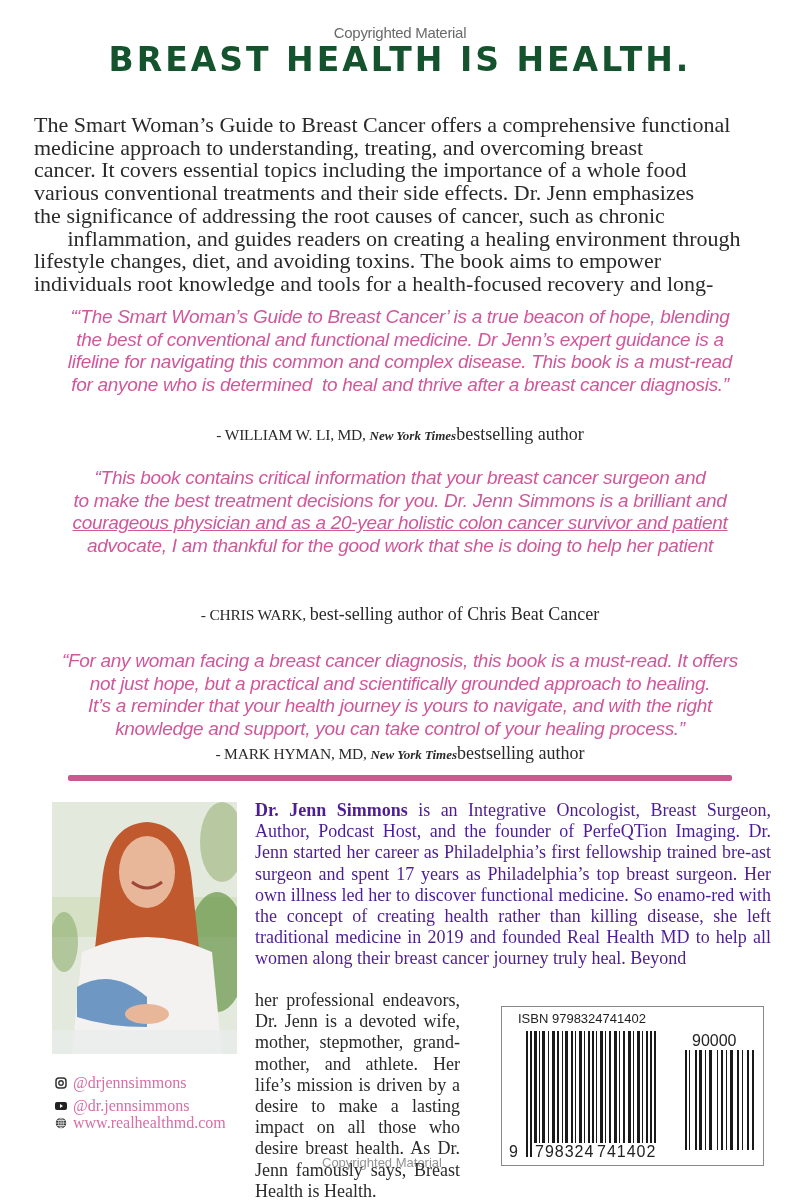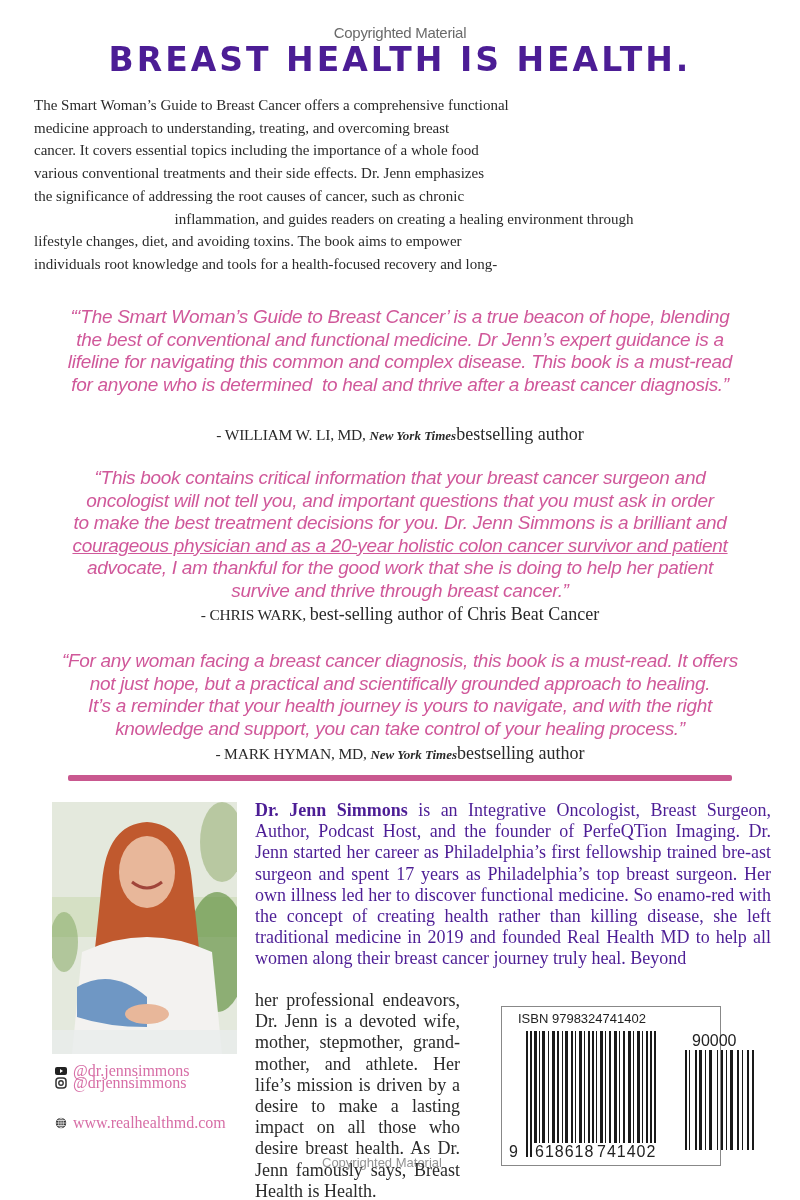--- a/index.html
+++ b/index.html
@@ -1,45 +1,45 @@
 <!DOCTYPE html>
 <html><head>
 <meta charset="utf-8">
 <style>
   html, body { margin:0; padding:0; background:#ffffff; }
   body { width:800px; height:1200px; position:relative; overflow:hidden; font-family:"Liberation Serif", serif; color:#2a2a2a; }
   .watermark { position:absolute; top:0; left:0; width:800px; text-align:center; font-family:"Liberation Sans", sans-serif; font-size:15px; color:#6a6a6a; letter-spacing:-0.3px; top:24px; }
-  .headline { position:absolute; top:40px; left:0; width:800px; text-align:center; font-family:"DejaVu Sans", sans-serif; font-weight:bold; font-size:33px; letter-spacing:3px; color:#4c1d95; }
+  .headline { position:absolute; top:40px; left:0; width:800px; text-align:center; font-family:"DejaVu Sans", sans-serif; font-weight:bold; font-size:33px; letter-spacing:3px; color:#14532d; }
   .desc-wrap { position:absolute; top:94px; left:34px; width:456px; }
   .quote { position:absolute; left:30px; width:740px; text-align:center; font-family:"Liberation Sans", sans-serif; font-style:italic; font-size:19px; line-height:22.6px; color:#d0589a; letter-spacing:-0.3px; }
   .attr { position:absolute; left:0; width:800px; text-align:center; font-size:15px; color:#2a2a2a; }
   .attr .name { font-size:15.5px; letter-spacing:-0.2px; }
   .attr .nyt { font-style:italic; font-weight:bold; font-size:13px; }
   .attr .rest { font-size:18px; }
   .divider { position:absolute; top:775px; left:68px; width:664px; height:6px; background:#c9588f; border-radius:2px; }
   .photo { position:absolute; top:802px; left:52px; width:185px; height:252px; overflow:hidden; background:linear-gradient(180deg,#dfe6d8 0%,#e8ede0 35%,#d6e4c4 55%,#e9eee4 100%); }
   .bio { position:absolute; top:800px; left:255px; width:516px; font-size:18px; line-height:21.2px; text-align:justify; color:#4c1d95; }
   .bio b { font-weight:bold; }
   .bio-narrow { position:absolute; top:990px; left:255px; width:205px; font-size:18px; line-height:21.2px; text-align:justify; color:#2a2a2a; }
   .social { position:absolute; left:55px; font-size:16px; color:#d76ea6; display:flex; align-items:center; gap:6px; }
   .social .ico { width:12px; height:12px; display:inline-flex; align-items:center; justify-content:center; }
-  .barcode-box { position:absolute; top:1006px; left:501px; width:220px; height:160px; border:1.5px solid #888; background:#fff; box-sizing:border-box; }
+  .barcode-box { position:absolute; top:1006px; left:501px; width:263px; height:160px; border:1.5px solid #888; background:#fff; box-sizing:border-box; }
   .isbn-label { position:absolute; top:4px; left:16px; font-family:"Liberation Sans", sans-serif; font-size:13px; color:#222; }
   .addon-label { position:absolute; top:25px; left:190px; font-family:"Liberation Sans", sans-serif; font-size:16px; color:#222; }
   .bc-digits { position:absolute; bottom:4px; font-family:"Liberation Sans", sans-serif; font-size:16px; color:#222; background:#fff; padding:0 1px; }
   .bottom-watermark { position:absolute; top:1155px; left:322px; font-family:"Liberation Sans", sans-serif; font-size:13px; color:#666; opacity:0.7; }
 </style>
 </head>
 <body>
 
 <div class="watermark">Copyrighted Material</div>
 
 <div class="headline">BREAST HEALTH IS HEALTH.</div>
 
-<div id="desc" class="desc-wrap" style="font-size:15px;line-height:22.7px;width:740px;">
+<div id="desc" class="desc-wrap" style="font-size:22px;line-height:22.7px;width:740px;margin-top:20px;">
 <div style="white-space: nowrap;">The Smart Woman’s Guide to Breast Cancer offers a comprehensive functional</div>
     <div style="white-space: nowrap;">medicine approach to understanding, treating, and overcoming breast</div>
     <div style="white-space: nowrap;">cancer. It covers essential topics including the importance of a whole food</div>
     <div style="white-space: nowrap;">various conventional treatments and their side effects. Dr. Jenn emphasizes</div>
     <div style="white-space: nowrap;">the significance of addressing the root causes of cancer, such as chronic</div>
     <div style="white-space: nowrap; text-align: center;">inflammation, and guides readers on creating a healing environment through</div>
     <div style="white-space: nowrap;">lifestyle changes, diet, and avoiding toxins. The book aims to empower</div>
     <div style="white-space: nowrap;">individuals root knowledge and tools for a health-focused recovery and long-</div>
   </div>
 
@@ -49,25 +49,23 @@
     <div style="white-space: pre;">lifeline for navigating this common and complex disease. This book is a must-read</div>
     <div style="white-space: pre;">for anyone who is determined  to heal and thrive after a breast cancer diagnosis.”</div>
   </div>
 <div class="attr" style="top:424px;">
   <span class="name">- WILLIAM W. LI, MD,</span>
   <span class="nyt">New York Times</span><span class="rest">bestselling author</span>
 </div>
 
 <div id="t1" class="quote" style="top:467px;">
     <div style="white-space: pre;">“This book contains critical information that your breast cancer surgeon and</div>
-    <div style="white-space: pre;">oncologist will not tell you, and important questions that you must ask in order</div>
     <div style="white-space: pre;">to make the best treatment decisions for you. Dr. Jenn Simmons is a brilliant and</div>
     <div style="white-space: pre; text-decoration: underline;">courageous physician and as a 20-year holistic colon cancer survivor and patient</div>
     <div style="white-space: pre;">advocate, I am thankful for the good work that she is doing to help her patient</div>
-    <div style="white-space: pre;">survive and thrive through breast cancer.”</div>
   </div>
 <div class="attr" style="top:604px;">
   <span class="name">- CHRIS WARK,</span>
   <span class="rest">best-selling author of Chris Beat Cancer</span>
 </div>
 
 <div id="t2" class="quote" style="top:650px;">
     <div style="white-space: pre;">“For any woman facing a breast cancer diagnosis, this book is a must-read. It offers</div>
     <div style="white-space: pre;">not just hope, but a practical and scientifically grounded approach to healing.</div>
     <div style="white-space: pre;">It’s a reminder that your health journey is yours to navigate, and with the right</div>
@@ -104,21 +102,21 @@
 
 <div class="social" style="top:1074px;">
   <span class="ico">
     <svg width="12" height="12" viewBox="0 0 12 12">
         <rect x="1" y="1" width="10" height="10" rx="3" fill="none" stroke="#333" stroke-width="1.5"></rect>
         <circle cx="6" cy="6" r="2.2" fill="none" stroke="#333" stroke-width="1.4"></circle>
       </svg>
   </span>
   <span>@drjennsimmons</span>
 </div>
-<div class="social" style="top:1062px;">
+<div class="social" style="top:1097px;">
   <span class="ico">
     <svg width="12" height="10" viewBox="0 0 12 10">
         <rect x="0" y="1" width="12" height="8" rx="2" fill="#222"></rect>
         <path d="M5 3 L8 5 L5 7 Z" fill="#fff"></path>
       </svg>
   </span>
   <span>@dr.jennsimmons</span>
 </div>
 <div class="social" style="top:1114px;">
   <span class="ico">
@@ -180,17 +178,17 @@
         <rect x="37" y="0" width="2" height="100"></rect>
       <rect x="42" y="0" width="1" height="100"></rect>
         <rect x="46" y="0" width="3" height="100"></rect>
       <rect x="53" y="0" width="2" height="100"></rect>
         <rect x="58" y="0" width="1" height="100"></rect>
       <rect x="63" y="0" width="2" height="100"></rect>
         <rect x="68" y="0" width="2" height="100"></rect>
     </g>
   </svg>
   <span class="bc-digits" style="left:6px;">9</span>
-  <span class="bc-digits" style="left:32px;letter-spacing:1px;">618618</span>
+  <span class="bc-digits" style="left:32px;letter-spacing:1px;">798324</span>
   <span class="bc-digits" style="left:94px;letter-spacing:1px;">741402</span>
 </div>
 
 <div class="bottom-watermark">Copyrighted Material</div>
 
 </body></html>

